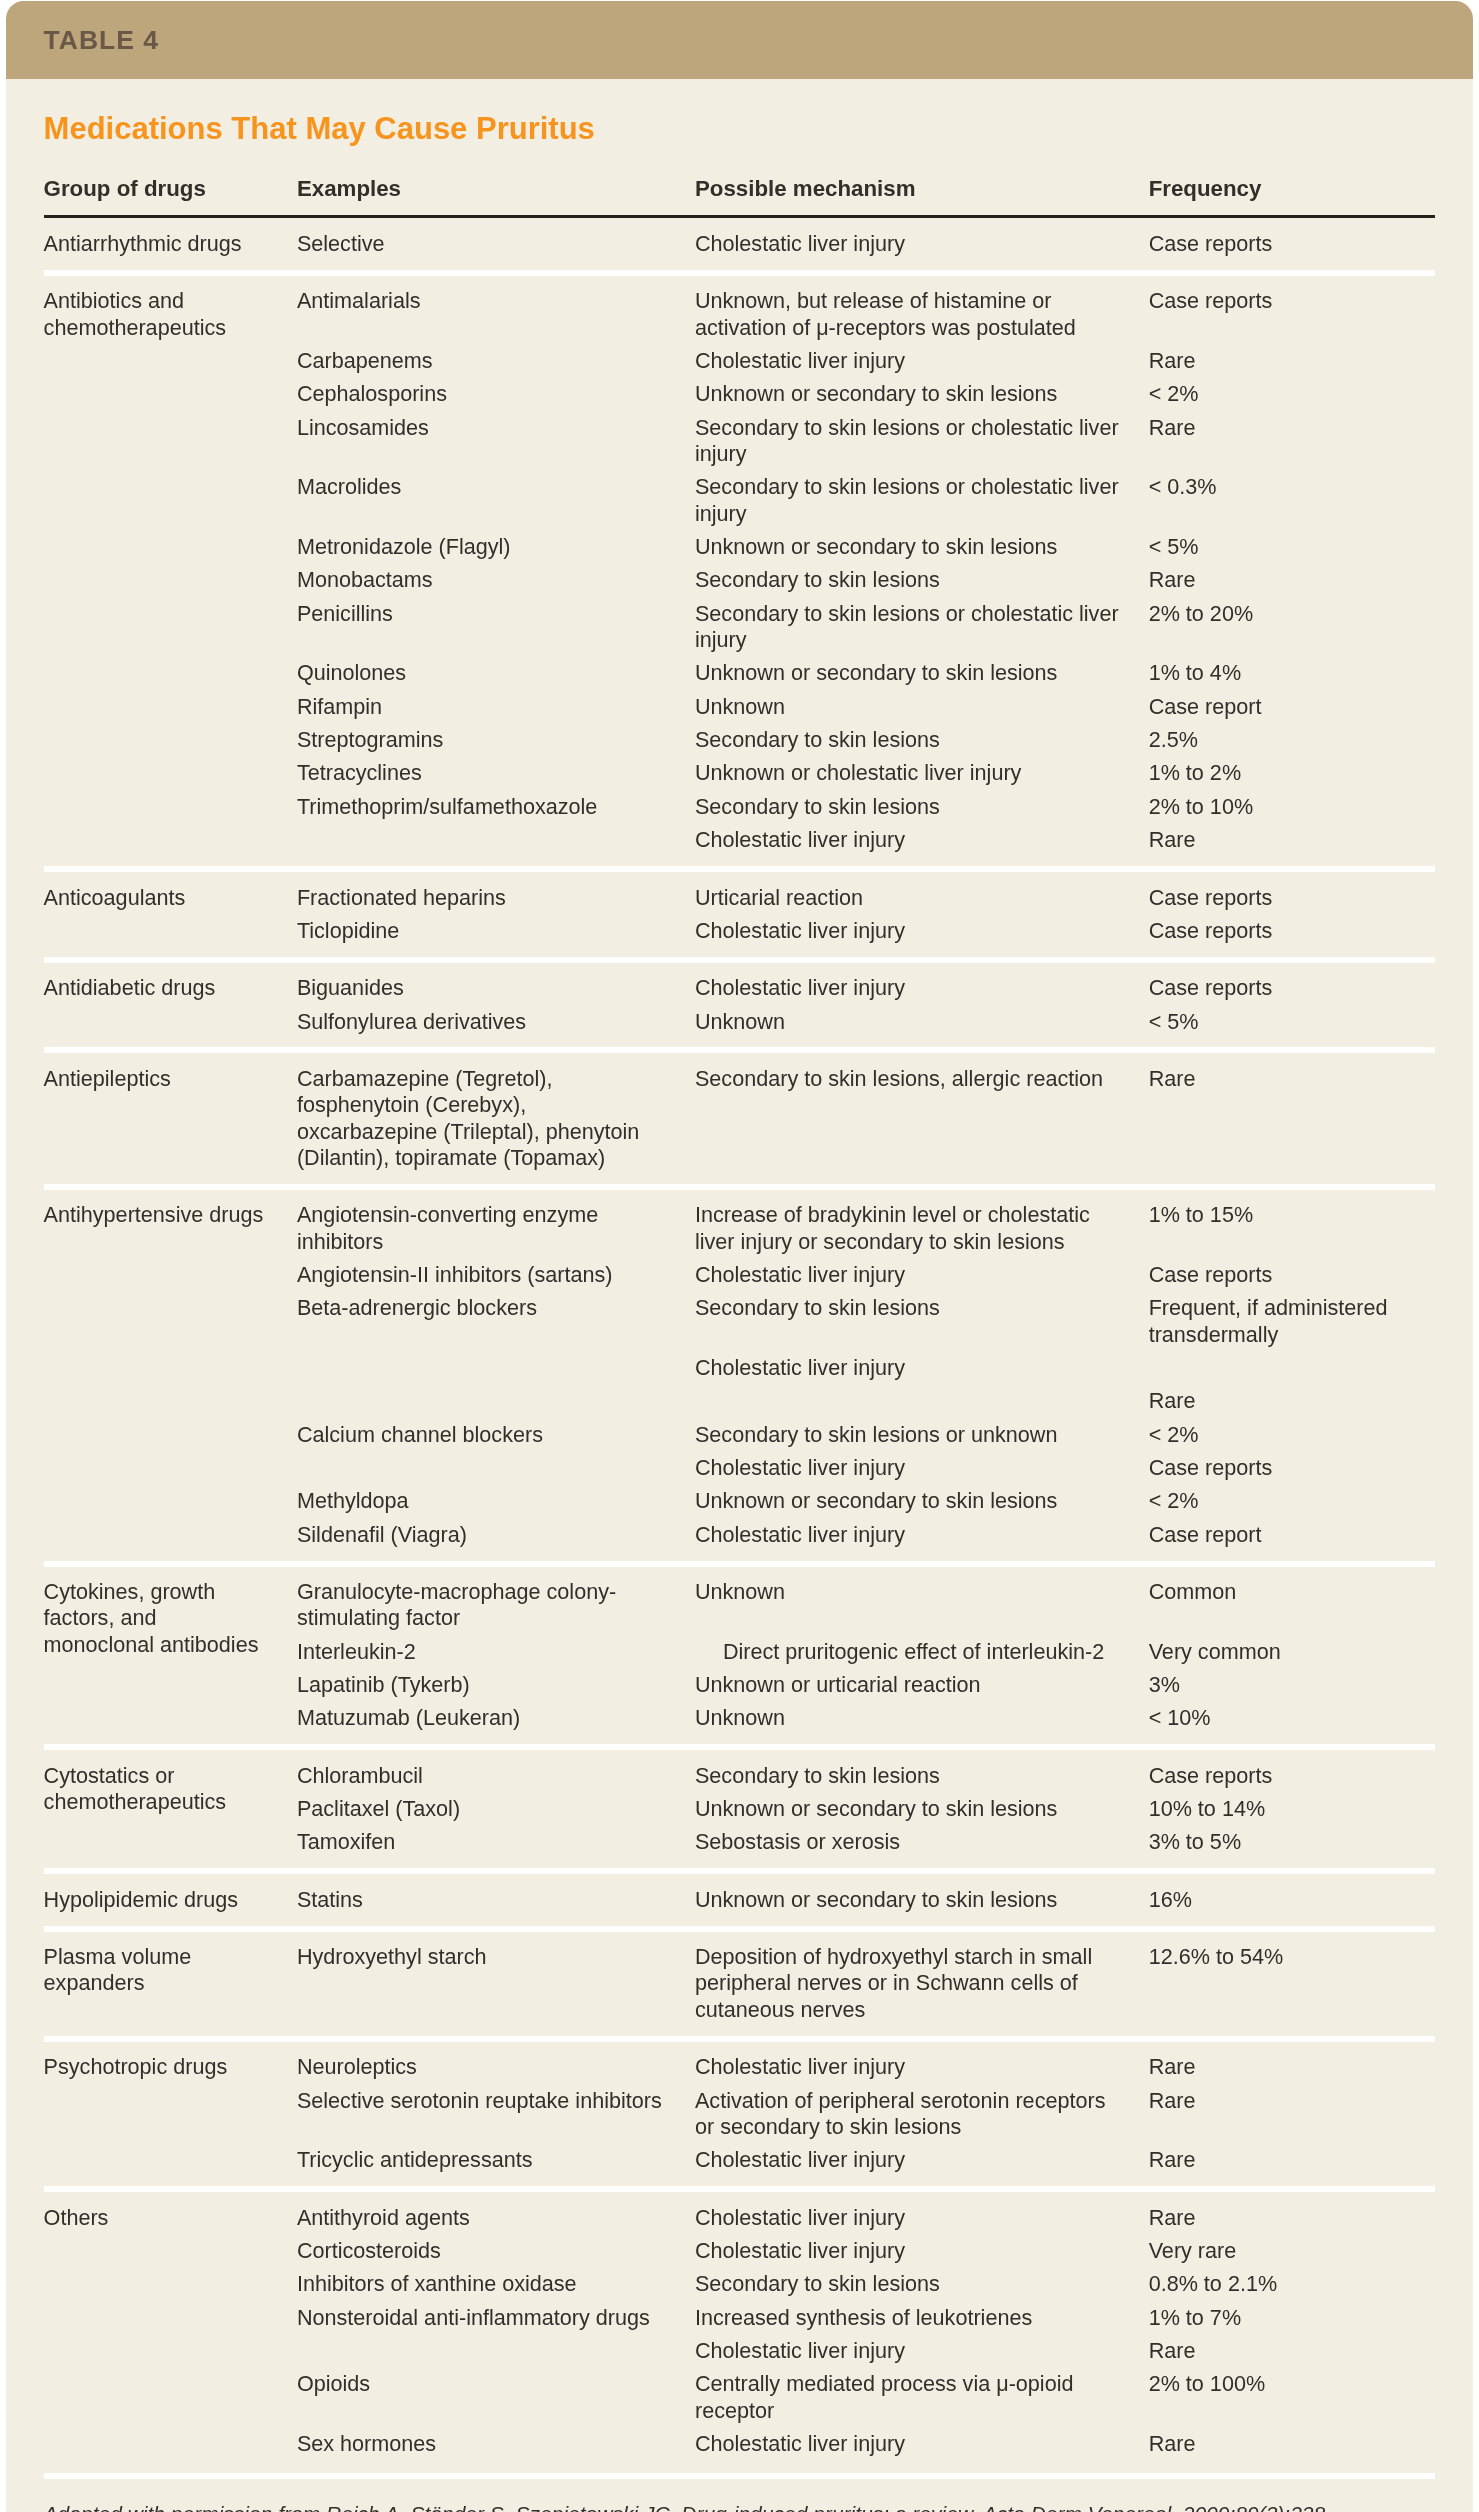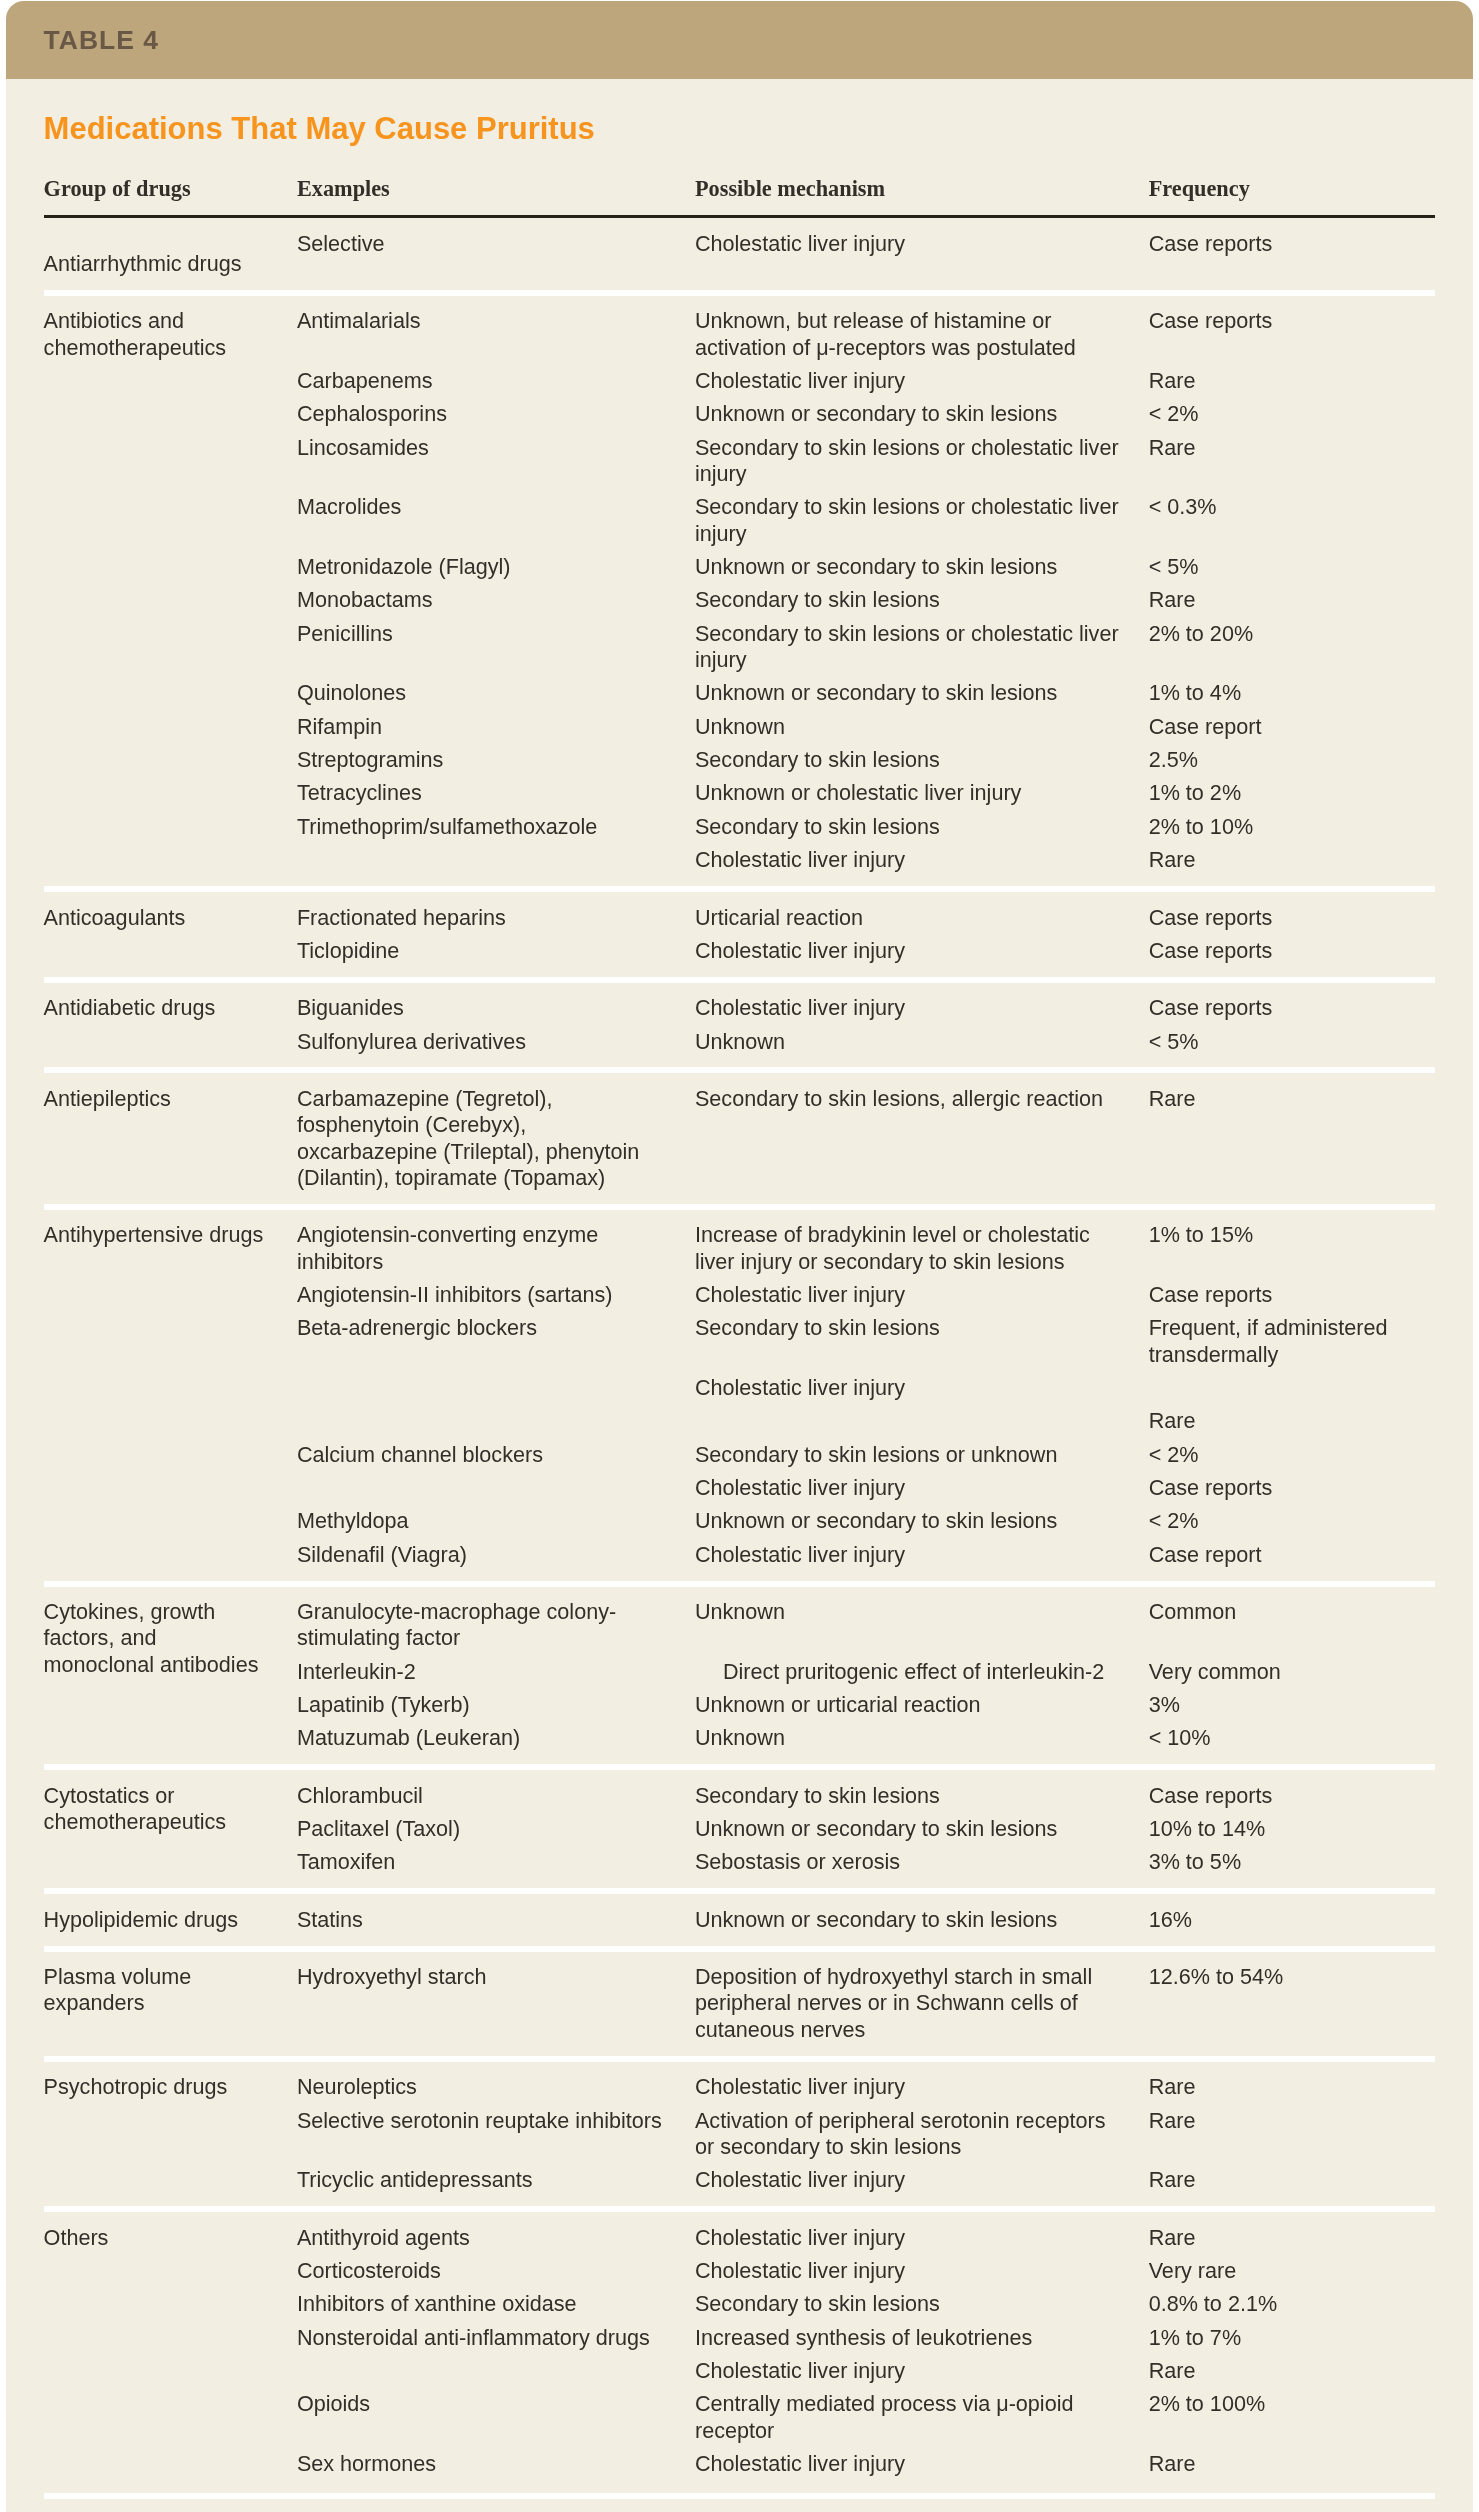--- a/index.html
+++ b/index.html
@@ -47,21 +47,21 @@
     display: grid;
     grid-template-columns: 18.2% 28.6% 32.6% 1fr;
   }
 
   .colheads {
     font-weight: bold;
     font-size: 22.3px;
     color: var(--text, #332e28);
     padding-bottom: 12.6px;
   }
-  .colheads span { padding-right: 14px; font-family: Liberation Serif, serif; }
+  .colheads span { padding-right: 14px; }
 
   .rule {
     height: 3.5px;
     background: var(--rule, #262119);
   }
 
   .group { padding: 9px 0; }
   .group + .group { border-top: 6.3px solid #ffffff; }
 
   .cell {
@@ -102,21 +102,21 @@
       <span>Group of drugs</span>
       <span>Examples</span>
       <span>Possible mechanism</span>
       <span>Frequency</span>
     </div>
 
     <div class="rule"></div>
 
     <div id="groups">
         <section class="colgrid group">
-          <div class="cell gname" style="grid-row: 1 / span 1; margin-top: 20px;">Antiarrhythmic drugs</div>
+          <div class="cell gname" style="grid-row: 1 / span 1;">Antiarrhythmic drugs</div>
           <div class="cell ex" style="grid-area: 1 / 2;">Selective</div>
           <div class="cell mech" style="grid-area: 1 / 3;">Cholestatic liver injury</div>
           <div class="cell freq" style="grid-area: 1 / 4;">Case reports</div>
         </section>
         <section class="colgrid group">
           <div class="cell gname" style="grid-row: 1 / span 14;">Antibiotics and chemotherapeutics</div>
           <div class="cell ex" style="grid-area: 1 / 2;">Antimalarials</div>
           <div class="cell mech" style="grid-area: 1 / 3;">Unknown, but release of histamine or activation of μ-receptors was postulated</div>
           <div class="cell freq" style="grid-area: 1 / 4;">Case reports</div>
           <div class="cell ex" style="grid-area: 2 / 2;">Carbapenems</div>

